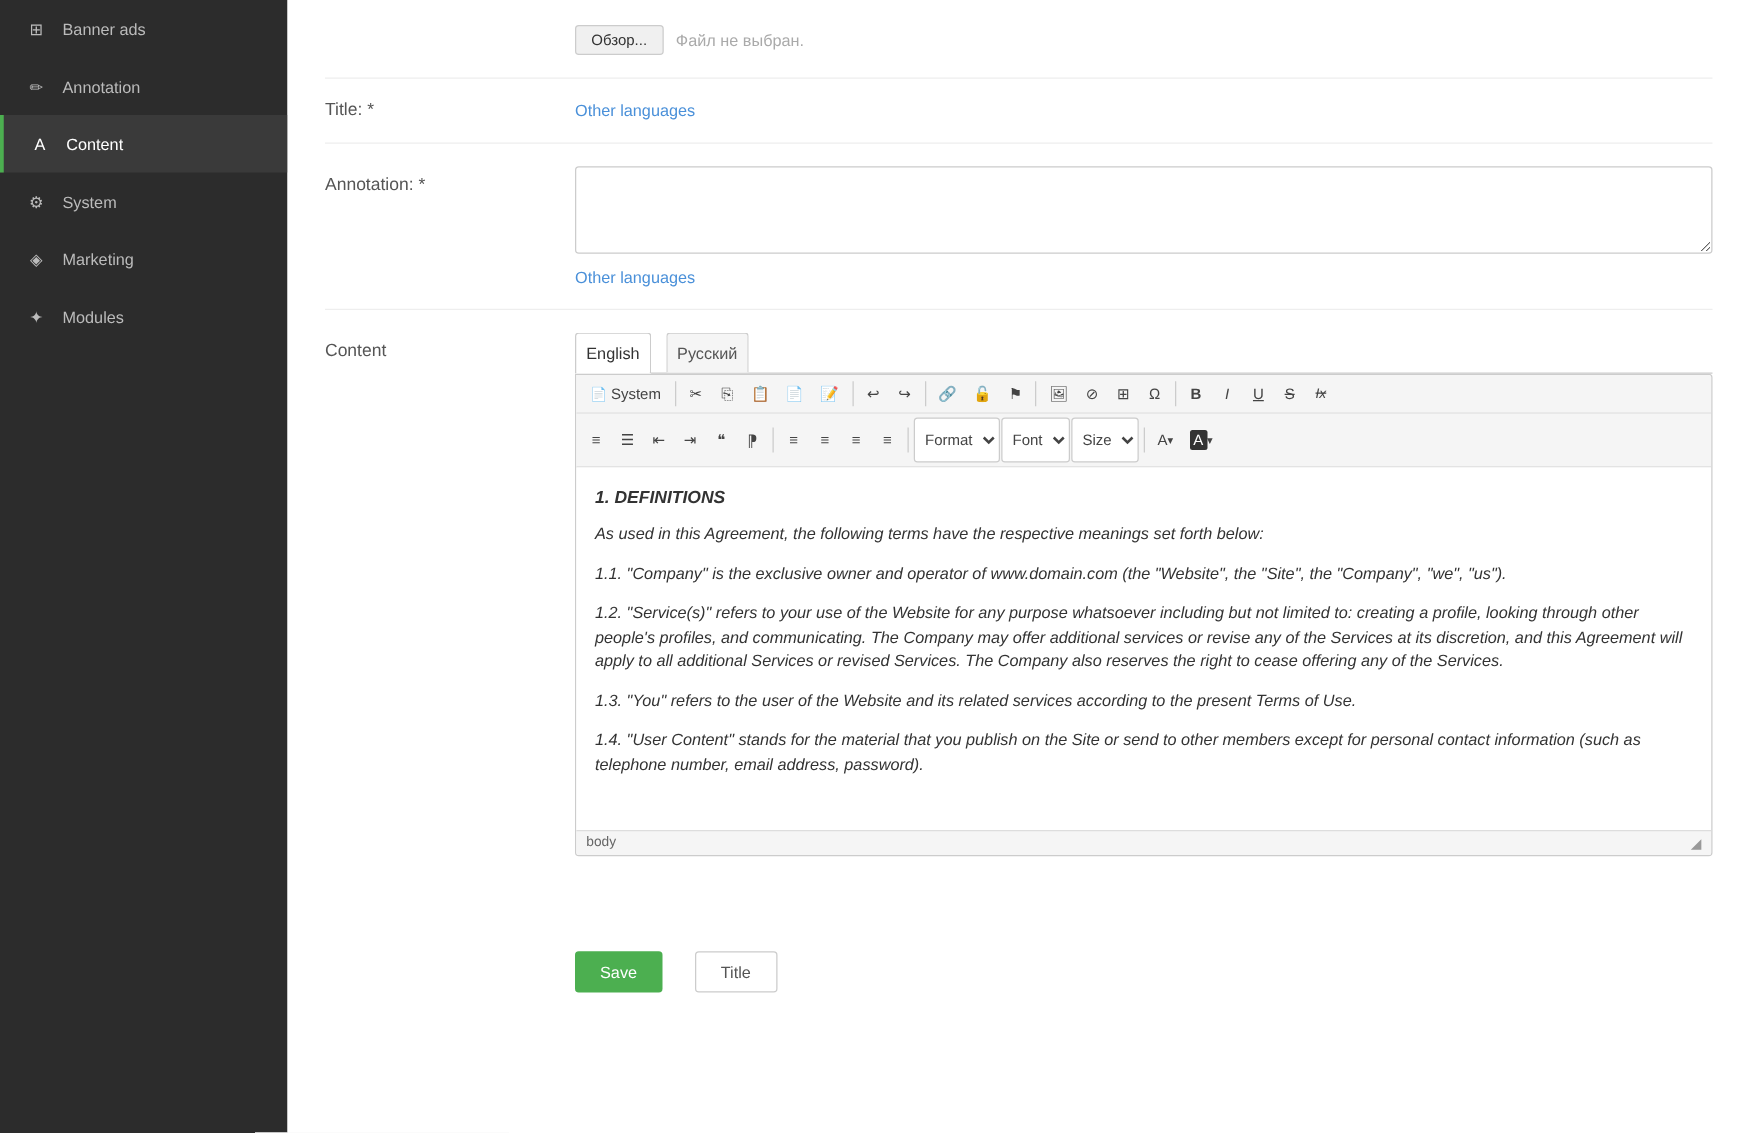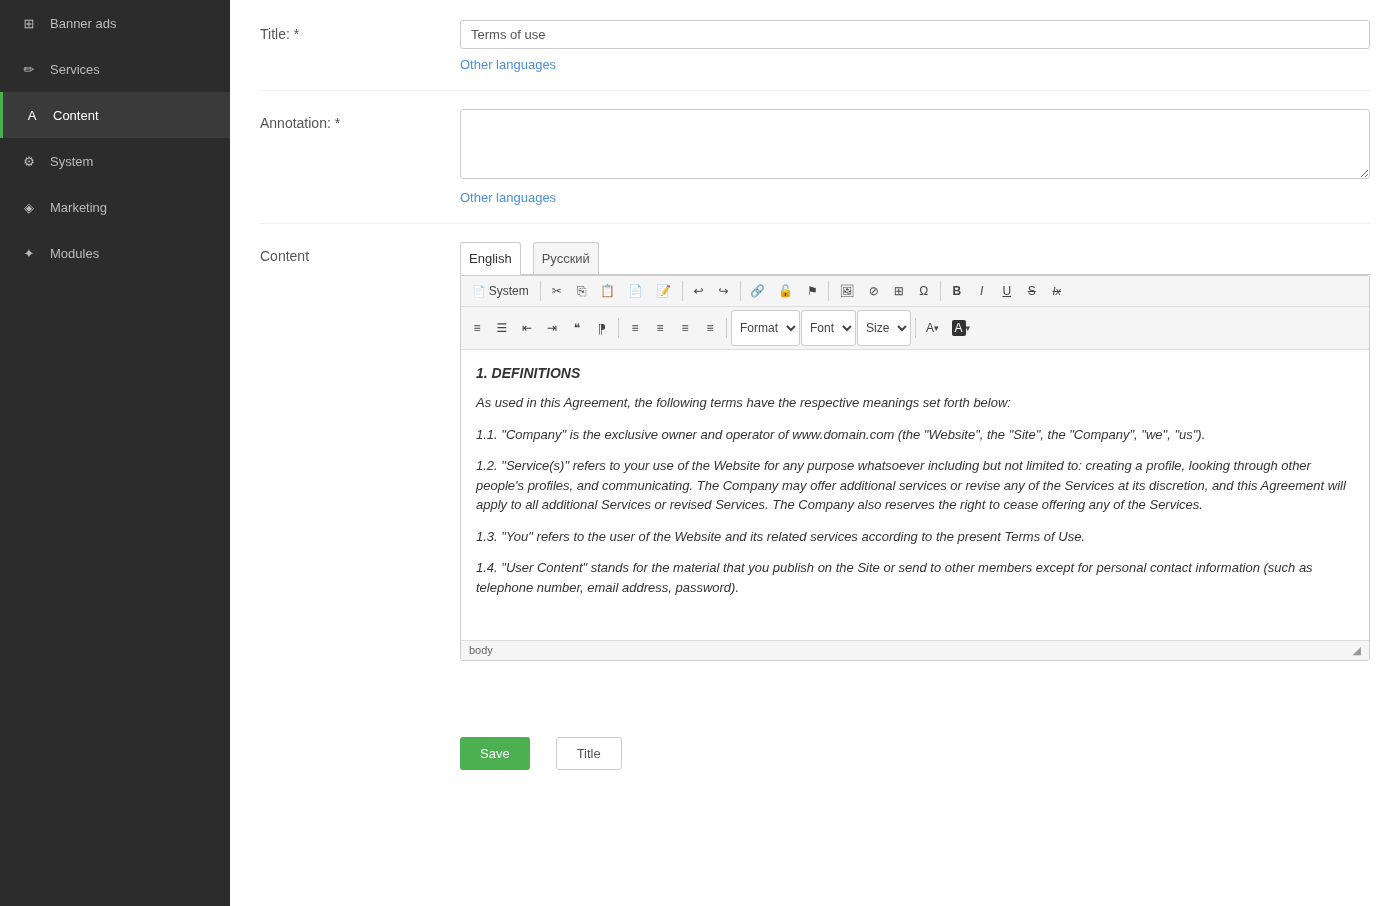--- a/index.html
+++ b/index.html
@@ -274,21 +274,21 @@
 </head>
 <body>
 
 <div class="sidebar">
   <div class="sidebar-item">
     <div class="sidebar-icon">⊞</div>
     <span>Banner ads</span>
   </div>
   <div class="sidebar-item">
     <div class="sidebar-icon">✏</div>
-    <span>Services</span>
+    <span>Annotation</span>
   </div>
   <div class="sidebar-item active">
     <div class="sidebar-icon">A</div>
     <span>Content</span>
   </div>
   <div class="sidebar-item">
     <div class="sidebar-icon">⚙</div>
     <span>System</span>
   </div>
   <div class="sidebar-item">
@@ -297,25 +297,33 @@
   </div>
   <div class="sidebar-item">
     <div class="sidebar-icon">✦</div>
     <span>Modules</span>
   </div>
 </div>
 
 <div class="main-content">
   <div class="form-area">
 
+    <div class="form-row" style="margin-bottom:10px; padding-bottom:10px;">
+      <div class="form-label"></div>
+      <div class="form-field">
+        <div class="file-area">
+          <button class="browse-btn">Обзор...</button>
+          <span class="file-placeholder">Файл не выбран.</span>
+        </div>
+      </div>
+    </div>
 
     <div class="form-row">
       <div class="form-label">Title: *</div>
       <div class="form-field">
-        <input class="form-input" type="text" value="Terms of use" style="">
         <a class="other-languages">Other languages</a>
       </div>
     </div>
 
     <div class="form-row">
       <div class="form-label">Annotation: *</div>
       <div class="form-field">
         <textarea class="annotation-textarea" style=""></textarea>
         <a class="other-languages">Other languages</a>
       </div>

